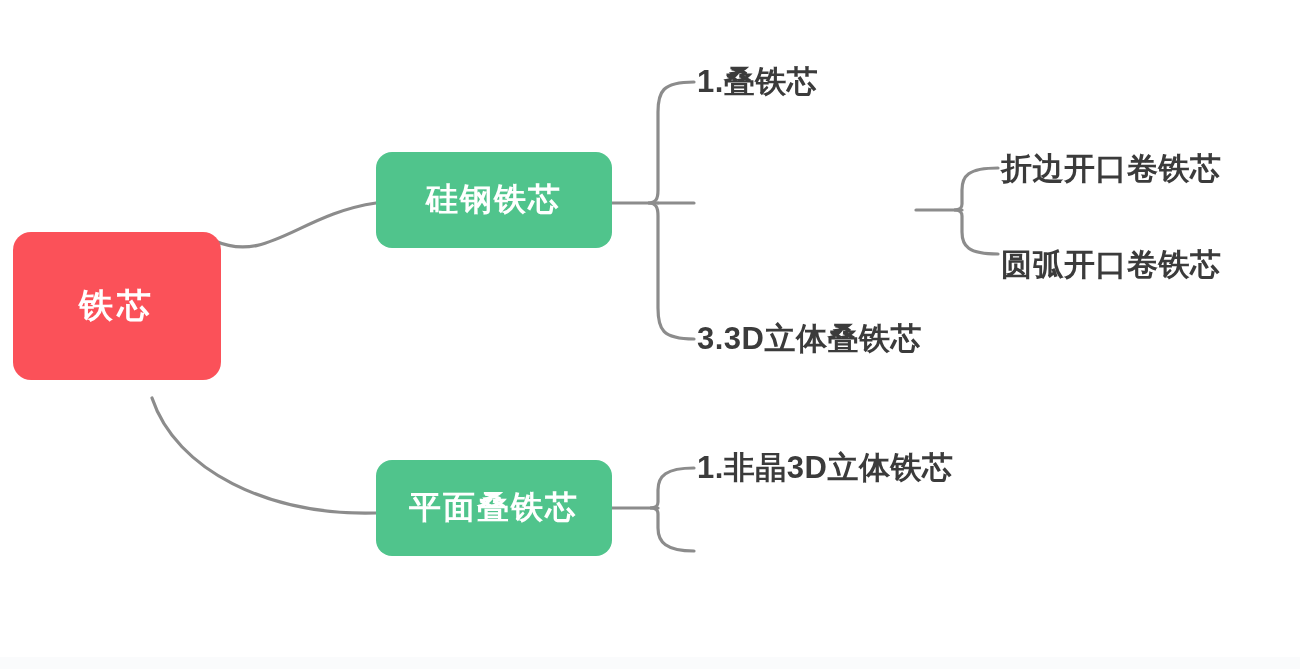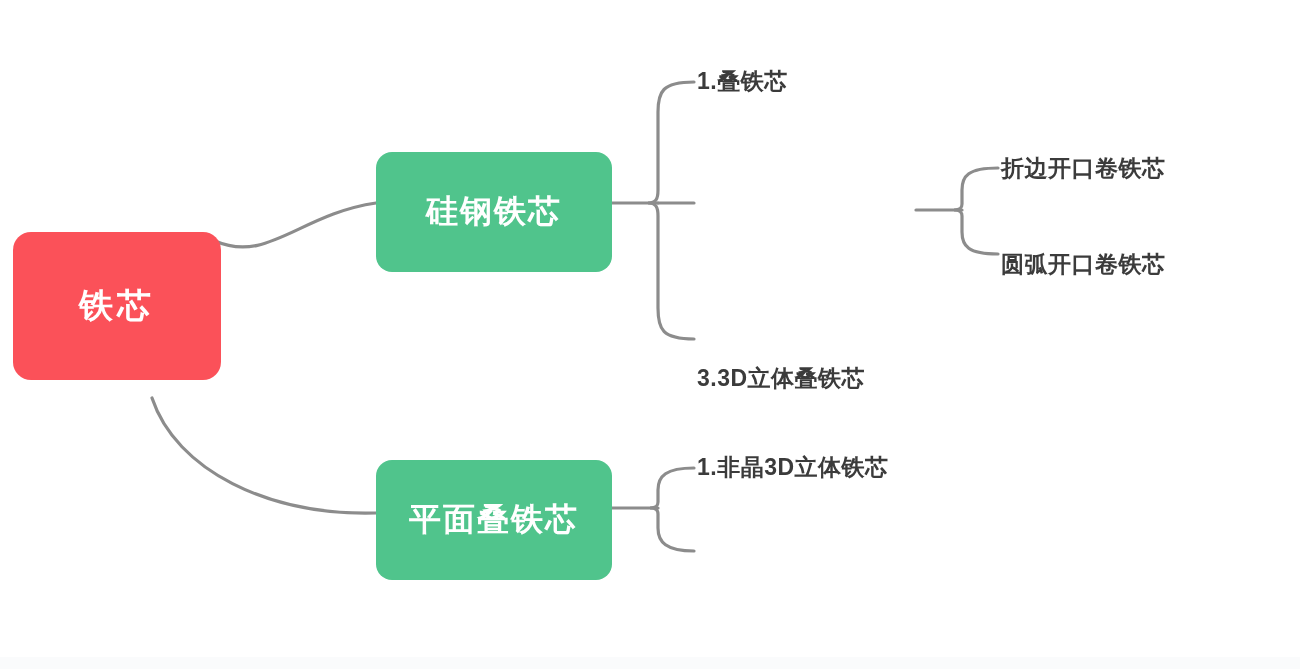--- a/index.html
+++ b/index.html
@@ -62,43 +62,43 @@
     height: 148px;
     background: #fb5159;
     font-size: 34px;
     letter-spacing: 4px;
     border-radius: 18px;
   }
 
   .node-branch {
     left: 376px;
     width: 236px;
-    height: 120px;
+    height: 96px;
     background: #50c48c;
     font-size: 32px;
     letter-spacing: 2px;
   }
 
   .node-branch-1 { top: 152px; }
   .node-branch-2 { top: 460px; }
 
   .leaf {
     position: absolute;
     color: #3b3b3b;
-    font-size: 23px;
+    font-size: 31px;
     font-weight: 700;
     letter-spacing: 0.5px;
     white-space: nowrap;
     transform: translateY(-50%);
     line-height: 1.1;
   }
 
   .leaf-l3-1 { left: 697px; top: 82px; }
   .leaf-l3-2 { left: 697px; top: 210px; }
-  .leaf-l3-3 { left: 697px; top: 339px; margin-top: 40px; }
+  .leaf-l3-3 { left: 697px; top: 339px; }
   .leaf-l4-1 { left: 1001px; top: 169px; }
   .leaf-l4-2 { left: 1001px; top: 254px; margin-top: 11px; }
   .leaf-b2-1 { left: 697px; top: 468px; }
   .leaf-b2-2 { left: 697px; top: 551px; }
 </style>
 </head>
 <body>
 
 <div id="canvas">
 

